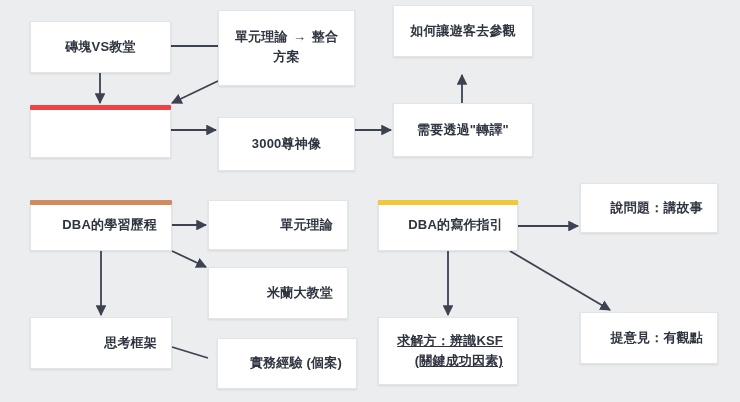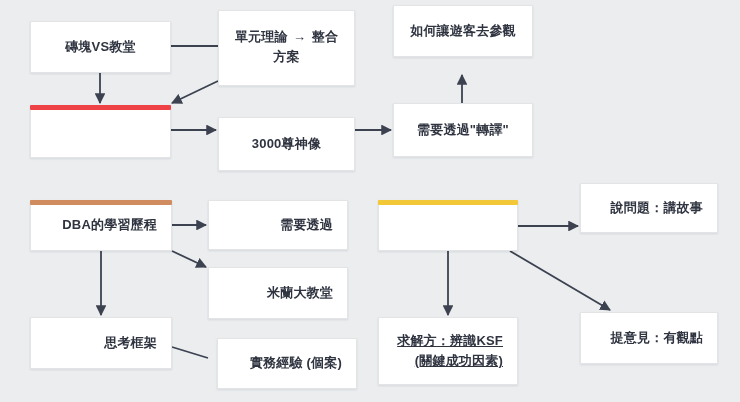--- a/index.html
+++ b/index.html
@@ -114,24 +114,25 @@
         <span class="label">3000尊神像</span>
       </div>
       <div class="node center" style="left: 393px; top: 103px; width: 140px; height: 54px;">
         <span class="label">需要透過"轉譯"</span>
       </div>
       <div class="node left" style="left: 30px; top: 200px; width: 142px; height: 51px;">
         <div class="accent" style="background: rgb(208, 139, 95);"></div>
         <span class="label">DBA的學習歷程</span>
       </div>
       <div class="node left" style="left: 208px; top: 200px; width: 140px; height: 50px;">
-        <span class="label">需要透過</span>
+        <span class="label">單元理論</span>
       </div>
       <div class="node left" style="left: 378px; top: 200px; width: 140px; height: 51px;">
         <div class="accent" style="background: rgb(242, 200, 56);"></div>
+        <span class="label">DBA的寫作指引</span>
       </div>
       <div class="node left" style="left: 580px; top: 183px; width: 138px; height: 50px;">
         <span class="label">說問題：講故事</span>
       </div>
       <div class="node left" style="left: 208px; top: 267px; width: 140px; height: 52px;">
         <span class="label">米蘭大教堂</span>
       </div>
       <div class="node left" style="left: 30px; top: 317px; width: 142px; height: 52px;">
         <span class="label">思考框架</span>
       </div>

